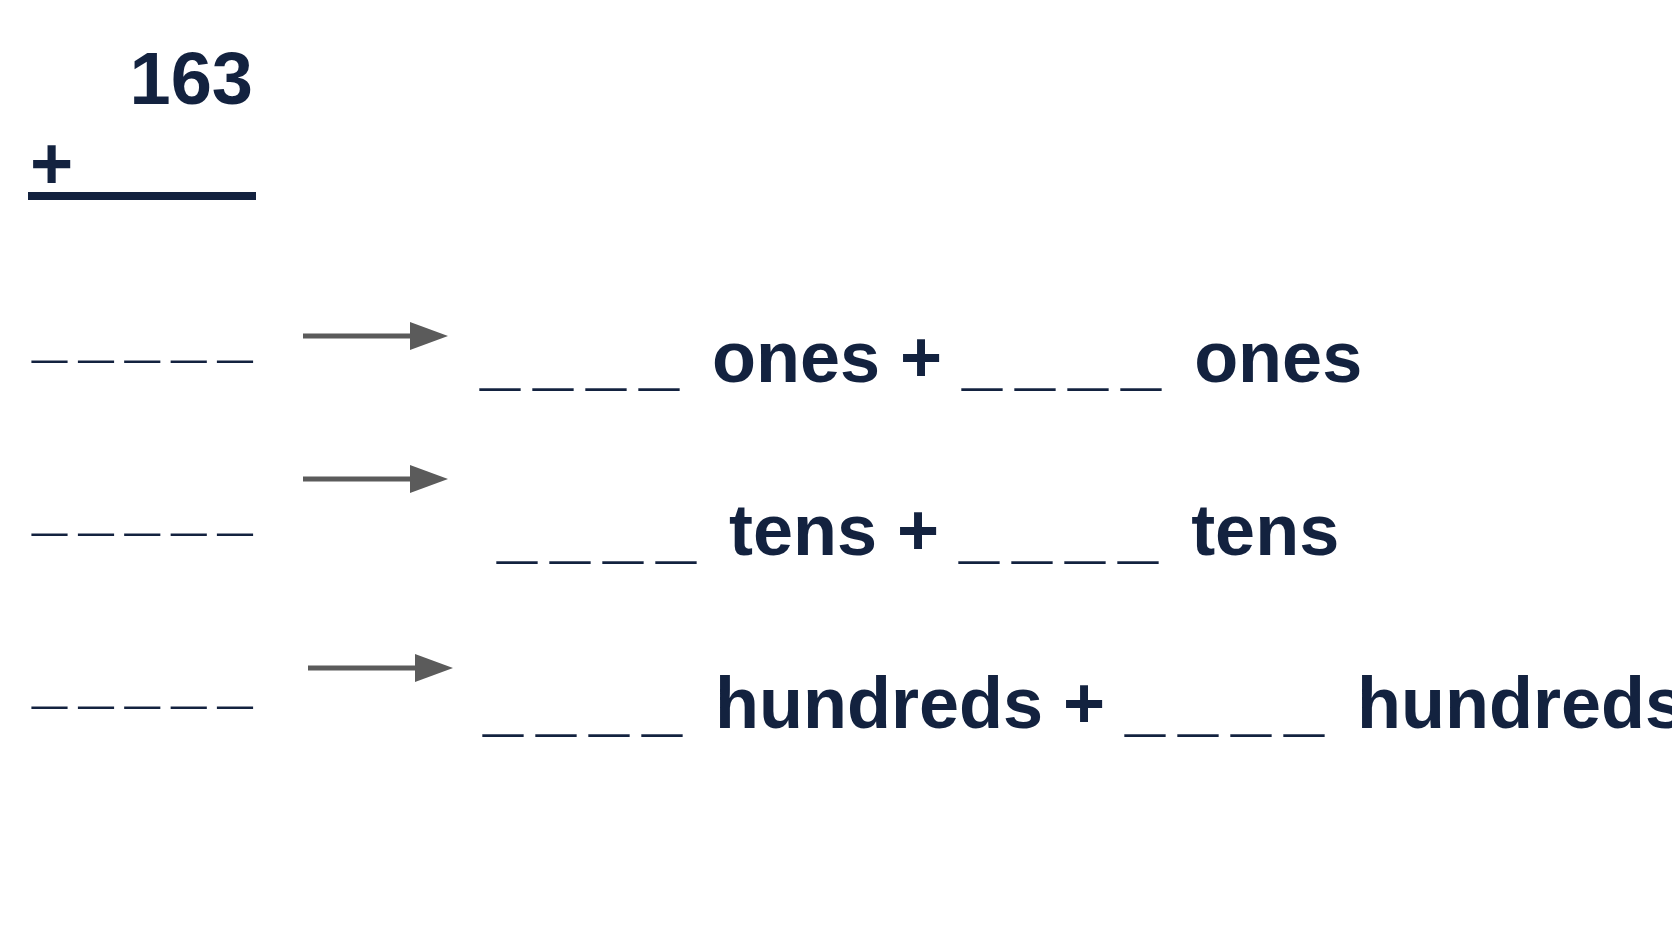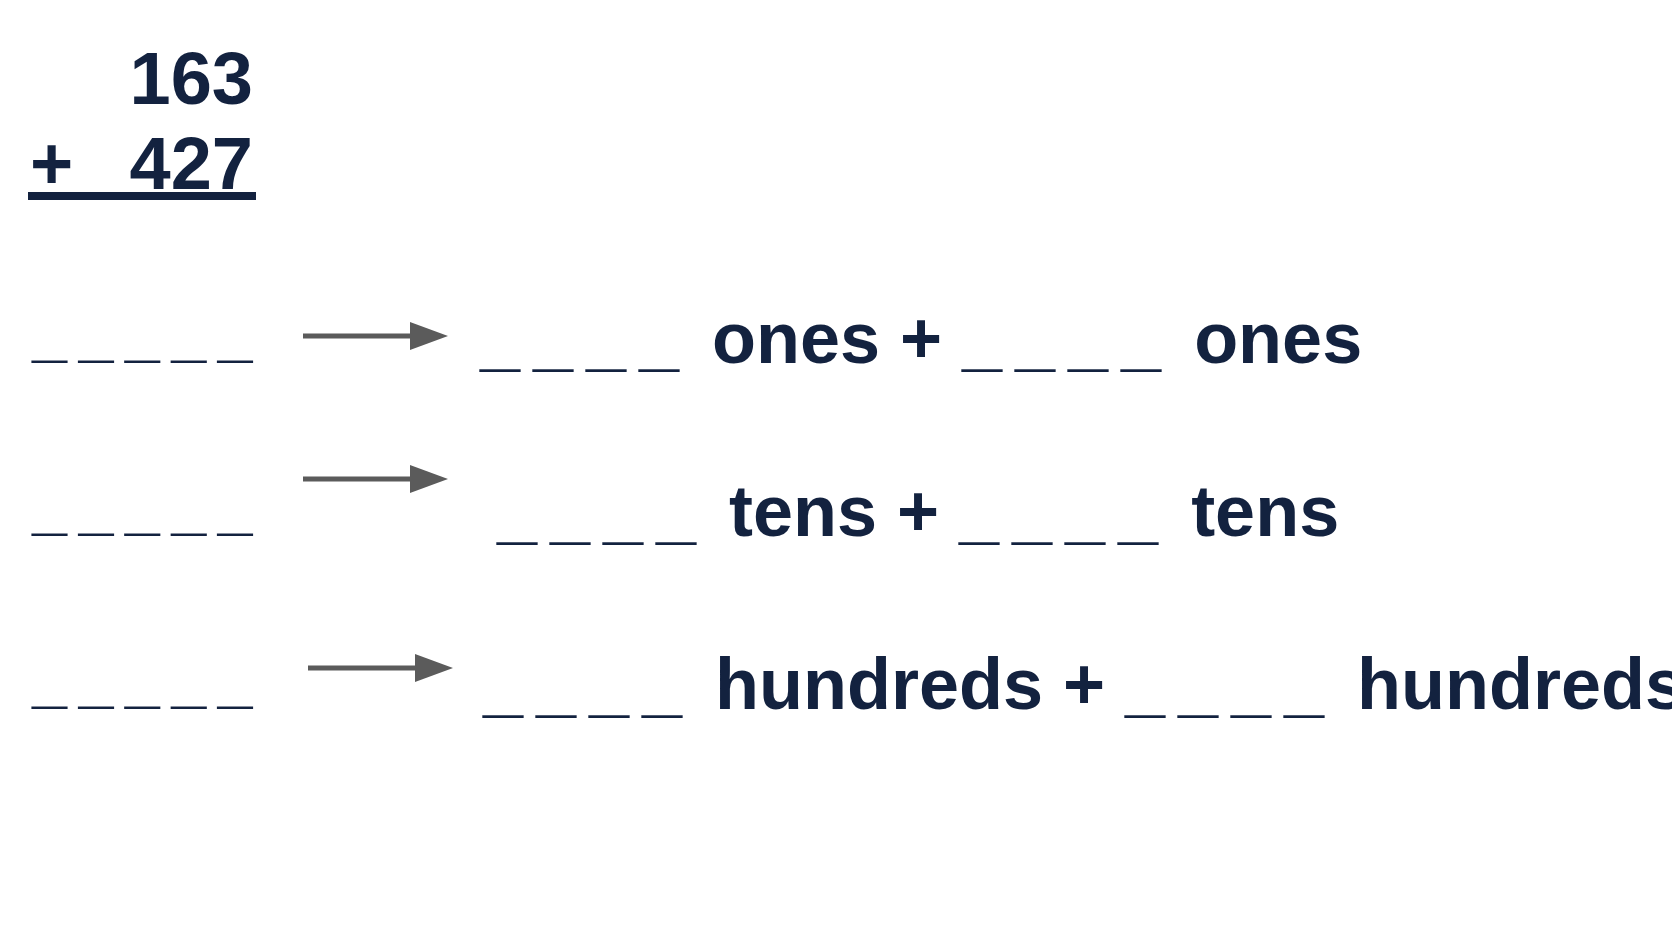--- a/index.html
+++ b/index.html
@@ -30,21 +30,21 @@
   }
   .sum-rule{
     position:absolute;left:28px;top:192px;width:228px;height:8px;
     background:var(--ink);
   }
 
   
   .row-left-blank{position:absolute;font-size:63px;}
   .row-expr{
     position:absolute;font-size:72px;
-    display:flex;align-items:center;gap:20px;
+    display:flex;align-items:center;gap:20px;margin-top:19px;
   }
   .blank{letter-spacing:0.18em;}
   .r1 .row-left-blank{left:32px;top:302px;}
   .r1 .row-expr{left:480px;top:302px;}
   .r2 .row-left-blank{left:32px;top:475px;}
   .r2 .row-expr{left:497px;top:475px;}
   .r3 .row-left-blank{left:32px;top:648px;}
   .r3 .row-expr{left:483px;top:648px;}
 
   .arrow{position:absolute;width:145px;height:30px;}
@@ -56,21 +56,20 @@
 </style>
 </head>
 <body>
 
 <div class="page">
 
   <div>
     <div class="t addend-top">163</div>
     <div class="addend-bottom-row">
       <span class="t">+</span>
-      <span class="t">427</span>
     </div>
     <div class="sum-rule"></div>
   </div>
 
   <div class="r1">
     <span class="t row-left-blank blank">_____</span>
     <svg class="arrow a1" viewBox="0 0 145 30">
       <line x1="0" y1="15" x2="112" y2="15"></line>
       <polygon points="107,1 145,15 107,29"></polygon>
     </svg>

